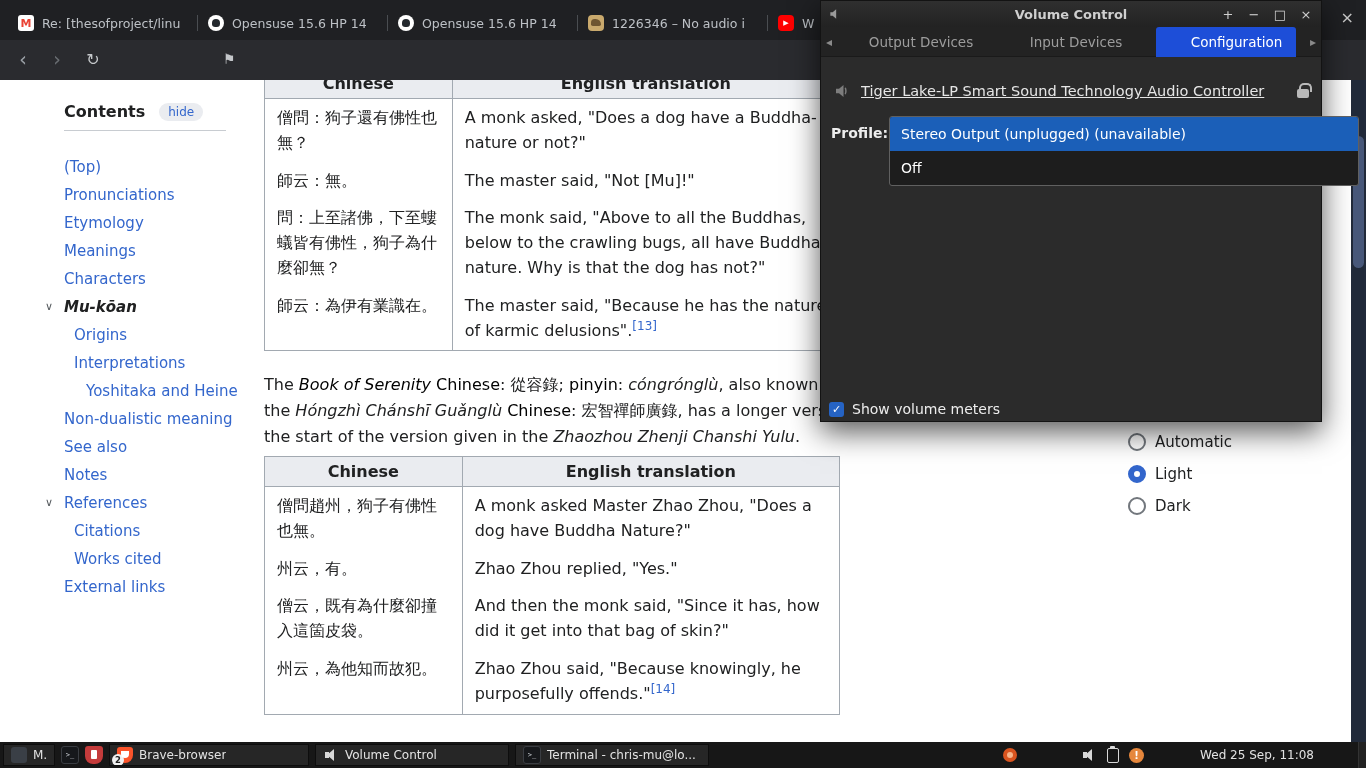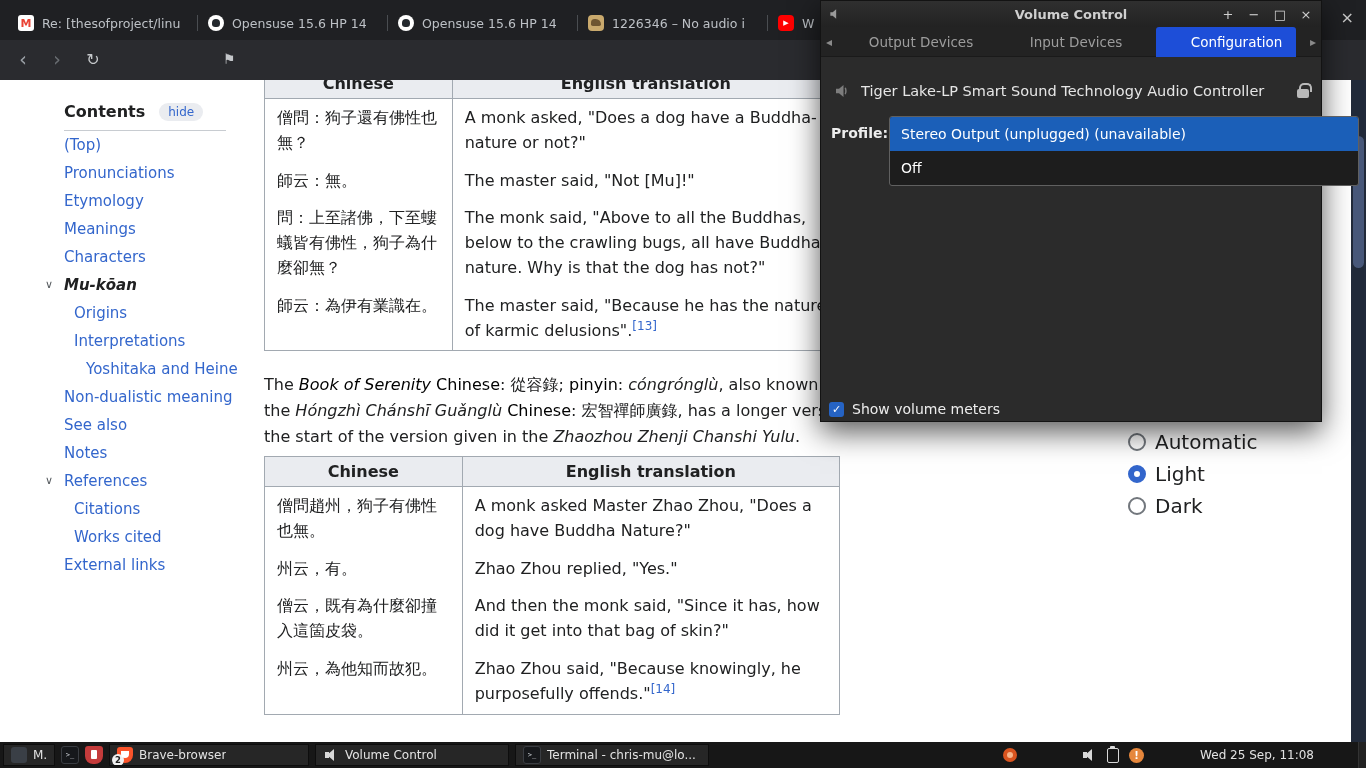--- a/index.html
+++ b/index.html
@@ -32,60 +32,60 @@
   .lockicon { width:10px; height:7px; background:#9aa0a6; border-radius:1.5px; position:relative; margin-top:4px; flex:none; }
   .lockicon::before { content:""; position:absolute; left:1.5px; top:-5px; width:7px; height:6px; border:1.5px solid #9aa0a6; border-bottom:none; border-radius:4px 4px 0 0; }
   .menu-icon { position:absolute; right:12px; top:54px; width:16px; height:2px; background:#c4c7ca; box-shadow:0 5px 0 #c4c7ca, 0 10px 0 #c4c7ca; }
 
   
   .page { position:absolute; left:0; top:80px; width:1366px; height:662px; background:#fff; color:#202122; overflow:hidden; }
   .toc { position:absolute; left:64px; top:22px; width:185px; font-size:15px; }
   .toc-header { display:flex; align-items:center; gap:14px; padding-bottom:9px; border-bottom:1px solid #c8ccd1; width:162px; }
   .toc-title { font-weight:bold; font-size:16px; color:#202122; }
   .hide-pill { font-size:12px; color:#3366cc; background:#eaecf0; border-radius:10px; padding:2px 9px; }
-  .toc-list { margin-top:0; }
+  .toc-list { margin-top:22px; }
   .toc-item { position:relative; height:28px; line-height:28px; color:#3366cc; white-space:nowrap; }
   .toc-item.l1 { padding-left:10px; }
   .toc-item.l2 { padding-left:22px; }
   .toc-item.current { color:#202122; font-weight:bold; font-style:italic; }
   .toc-chevron { position:absolute; left:-19px; top:0; color:#54595d; font-size:11px; font-style:normal; font-weight:normal; }
 
   .wikitable { position:absolute; border-collapse:collapse; background:#fff; font-size:16px; color:#202122; }
   .wikitable th { background:#eaecf0; border:1px solid #a2a9b1; font-weight:bold; text-align:center; padding:5px 8px; font-size:16px; }
   .wikitable td { border:1px solid #a2a9b1; vertical-align:top; padding:7px 12px; line-height:1.55; }
   .wikitable td p { margin:0 0 13px; }
   .wikitable td p:last-child { margin-bottom:0; }
   .t1 { left:264px; top:-12px; width:576px; }
   .t2 { left:264px; top:376px; width:576px; }
   .ref { color:#3366cc; font-size:12px; vertical-align:super; line-height:0; }
 
   .para { position:absolute; left:264px; top:292px; font-size:16px; line-height:26px; white-space:nowrap; }
   .wlink { color:#000000; text-decoration:none; }
   .it { font-style:italic; }
 
-  .appearance { position:absolute; left:1128px; top:346px; font-size:20px; }
+  .appearance { position:absolute; left:1128px; top:346px; font-size:15px; }
   .radio-row { display:flex; align-items:center; height:32px; gap:9px; }
   .radio { width:18px; height:18px; border:2px solid #72777d; border-radius:50%; background:#fff; flex:none; }
   .radio.sel { border:6px solid #36c; }
 
   .scrollbar { position:absolute; right:0; top:0; width:15px; height:662px; background:#212a3a; }
   .scroll-thumb { position:absolute; left:2px; top:56px; width:11px; height:132px; background:#48587a; border-radius:6px; }
 
   
   .vc { position:absolute; left:820px; top:0; width:502px; height:422px; background:#2b2b2b; z-index:50; border:1px solid #131313; box-shadow:0 10px 28px rgba(0,0,0,.65); }
   .vc-titlebar { position:absolute; left:0; top:0; right:0; height:26px; background:linear-gradient(#2f2f2f,#222); display:flex; align-items:center; }
   .vc-title { position:absolute; left:0; right:0; text-align:center; color:#cfcfcf; font-weight:bold; font-size:13px; }
   .vc-win-icon { position:absolute; left:7px; top:6px; }
   .vc-winbtns { position:absolute; right:8px; top:0; height:26px; display:flex; align-items:center; gap:12px; color:#cfcfcf; font-size:13px; }
   .vc-winbtns span { width:14px; text-align:center; }
   .vc-tabs { position:absolute; left:0; top:26px; right:0; height:30px; background:#232323; border-bottom:1px solid #1a1a1a; color:#9d9d9d; font-size:13.5px; }
   .vc-tab { position:absolute; top:0; height:30px; line-height:30px; text-align:center; width:140px; }
   .vc-tab.active { background:#1d4ed8; color:#fff; border-radius:3px 3px 0 0;padding-left:21px; }
   .vc-arrow { position:absolute; top:0; height:30px; line-height:30px; color:#8a8a8a; font-size:12px; }
-  .vc-device { position:absolute; left:12px; top:76px; right:12px; height:28px; display:flex; align-items:center; gap:10px; color:#e6e6e6; font-size:14.5px; }
+  .vc-device { position:absolute; left:12px; top:76px; right:12px; height:28px; display:flex; align-items:center; gap:10px; color:#e6e6e6; font-size:14.5px;text-decoration:underline; }
   .vc-device-name { flex:1; white-space:nowrap; overflow:hidden; }
   .vc-lock { width:12px; height:9px; background:#b9b9b9; border-radius:2px; position:relative; flex:none; margin-top:4px; }
   .vc-lock::before { content:""; position:absolute; left:1.5px; top:-6px; width:9px; height:7px; border:2px solid #b9b9b9; border-bottom:none; border-radius:5px 5px 0 0; }
   .vc-profile-label { position:absolute; left:10px; top:124px; font-weight:bold; color:#ededed; font-size:14px; }
   .vc-popup { position:absolute; left:68px; top:115px; width:470px; background:#1d1d1d; border:1px solid #606060; border-radius:3px; overflow:hidden; }
   .vc-popup-item { height:34px; display:flex; align-items:center; padding:0 11px; color:#fff; font-size:14px; }
   .vc-popup-item.sel { background:#1b5fb8; }
   .vc-meters { position:absolute; left:8px; top:400px; display:flex; align-items:center; gap:8px; color:#ededed; font-size:14px; }
   .vc-checkbox { width:15px; height:15px; background:#2563c4; border-radius:3px; color:#fff; font-size:11px; line-height:15px; text-align:center; flex:none; }
 

